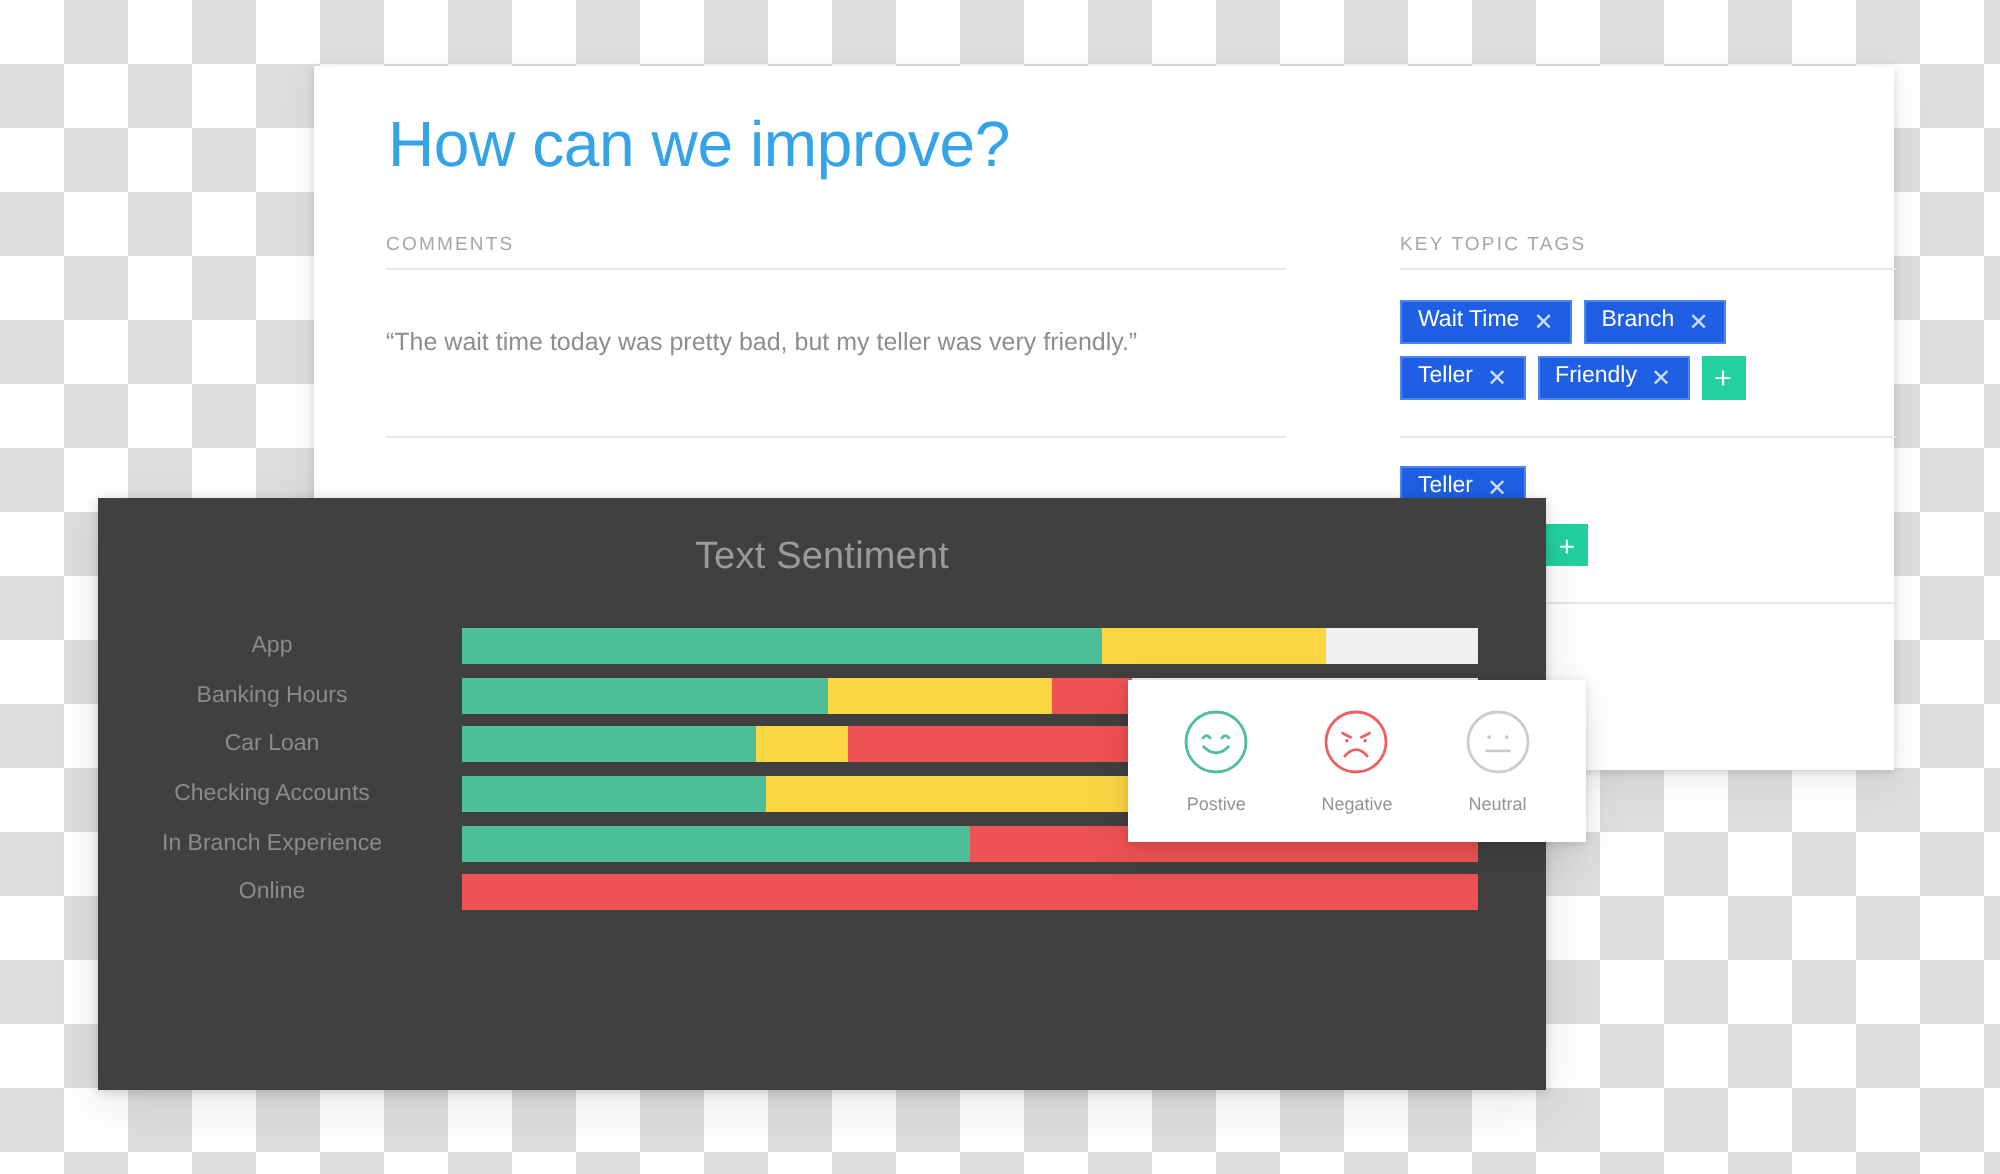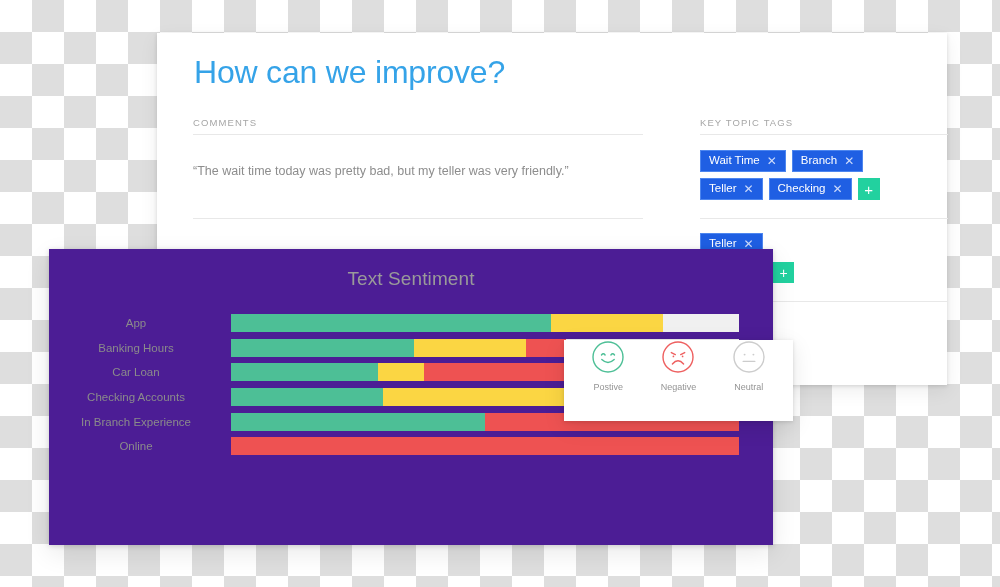--- a/index.html
+++ b/index.html
@@ -119,21 +119,21 @@
     font-weight: 300;
   }
 
   
   #sentiment-card {
     position: absolute;
     left: 49px;
     top: 249px;
     width: 724px;
     height: 296px;
-    background: #4c1d95;
+    background: #404040;
     box-shadow: 0 1px 5px rgba(0,0,0,0.16), 0 8px 24px rgba(0,0,0,0.09);
     z-index: 3;
   }
 
   #sentiment-title {
     position: absolute;
     left: 0;
     right: 0;
     top: 19px;
     text-align: center;
@@ -180,20 +180,21 @@
   
   #sentiment-legend {
     position: absolute;
     left: 564px;
     top: 340px;
     width: 229px;
     height: 81px;
     background: #ffffff;
     box-shadow: 0 1px 4px rgba(0,0,0,0.13), 0 6px 20px rgba(0,0,0,0.10);
     display: flex;
+    align-items: center;
     justify-content: space-around;
     padding: 0 9px;
     z-index: 5;
   }
 
   .legend-item {
     display: flex;
     flex-direction: column;
     align-items: center;
     gap: 4px;
@@ -259,21 +260,21 @@
       <span>Branch</span>
       <span class="tag-x">✕</span>
     </span>
   </div>
   <div class="tag-row" id="tag-row-2">
     <span class="tag">
       <span>Teller</span>
       <span class="tag-x">✕</span>
     </span>
     <span class="tag">
-      <span>Checking</span>
+      <span>Friendly</span>
       <span class="tag-x">✕</span>
     </span>
     <span class="tag-add">+</span>
   </div>
 
   <div class="tag-row" id="tag-row-3">
     <span class="tag">
       <span>Teller</span>
       <span class="tag-x">✕</span>
     </span>

